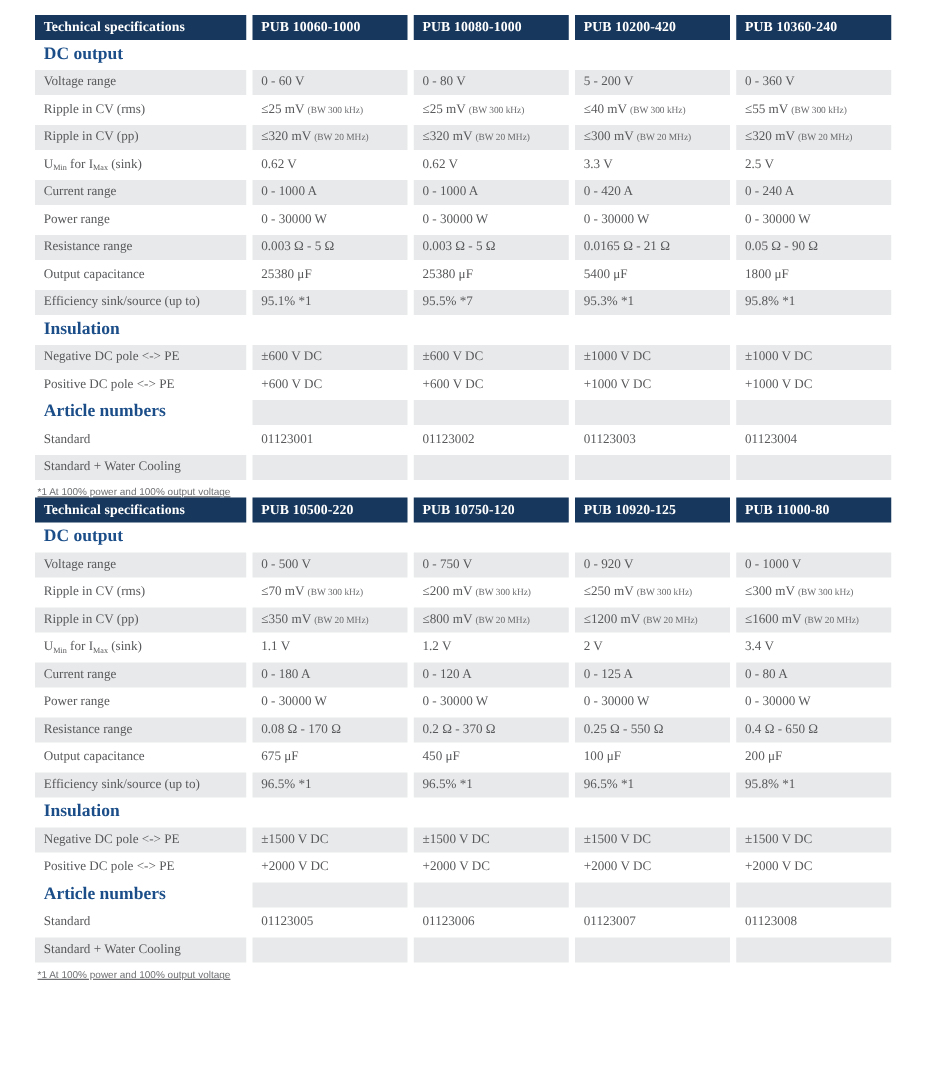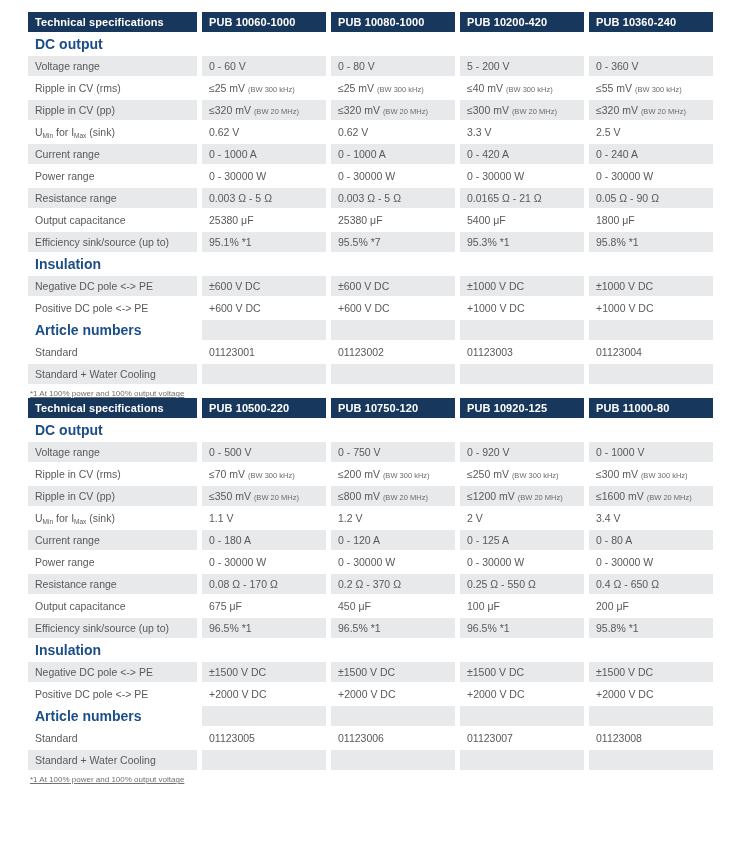--- a/index.html
+++ b/index.html
@@ -10,20 +10,21 @@
     overflow: hidden;
   }
   .page { padding: 12px 32px 0 28px; }
   .spec-table { width: 685px; }
 
   .row {
     display: grid;
     grid-template-columns: 169px repeat(4, 1fr);
     column-gap: 5px;
     margin-bottom: 2px;
+    font-family: Liberation Serif, serif;
   }
   .cell {
     height: 20px;
     line-height: 20px;
     padding-left: 7px;
     font-size: 10.5px;
     color: #58595b;
     white-space: nowrap;
     overflow: hidden;
   }

